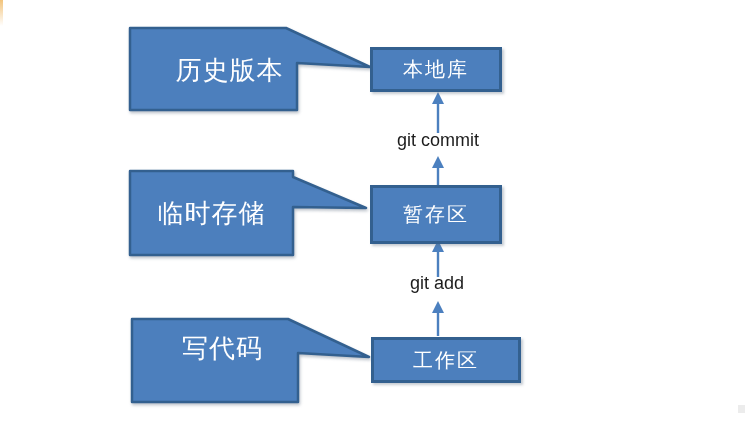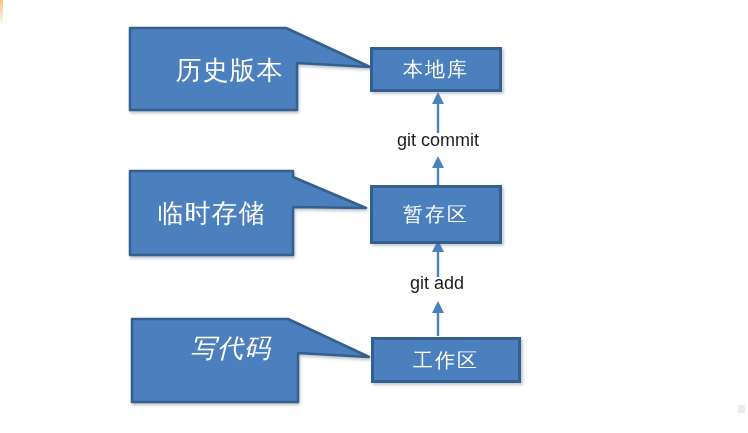--- a/index.html
+++ b/index.html
@@ -64,21 +64,21 @@
     display: flex;
     align-items: center;
     justify-content: center;
     color: var(--node-text, #ffffff);
     font-size: 26px;
     letter-spacing: 1px;
     pointer-events: none;
   }
   .callout-label.history      { left: 130px; top: 30px;  width: 167px; height: 80px; margin-left: 16px; }
   .callout-label.temp-storage { left: 130px; top: 171px; width: 163px; height: 84px; }
-  .callout-label.write-code   { left: 148px; top: 319px; width: 165px; height: 58px; font-style: italic; }
+  .callout-label.write-code   { left: 140px; top: 319px; width: 165px; height: 58px; }
   .cmd-label {
     position: absolute;
     width: 180px;
     text-align: center;
     font-size: 18px;
     font-weight: 500;
     color: var(--command-text, #1c1c1c);
     letter-spacing: 0px;
   }
   .cmd-label.commit { left: 348px; top: 130px; }

